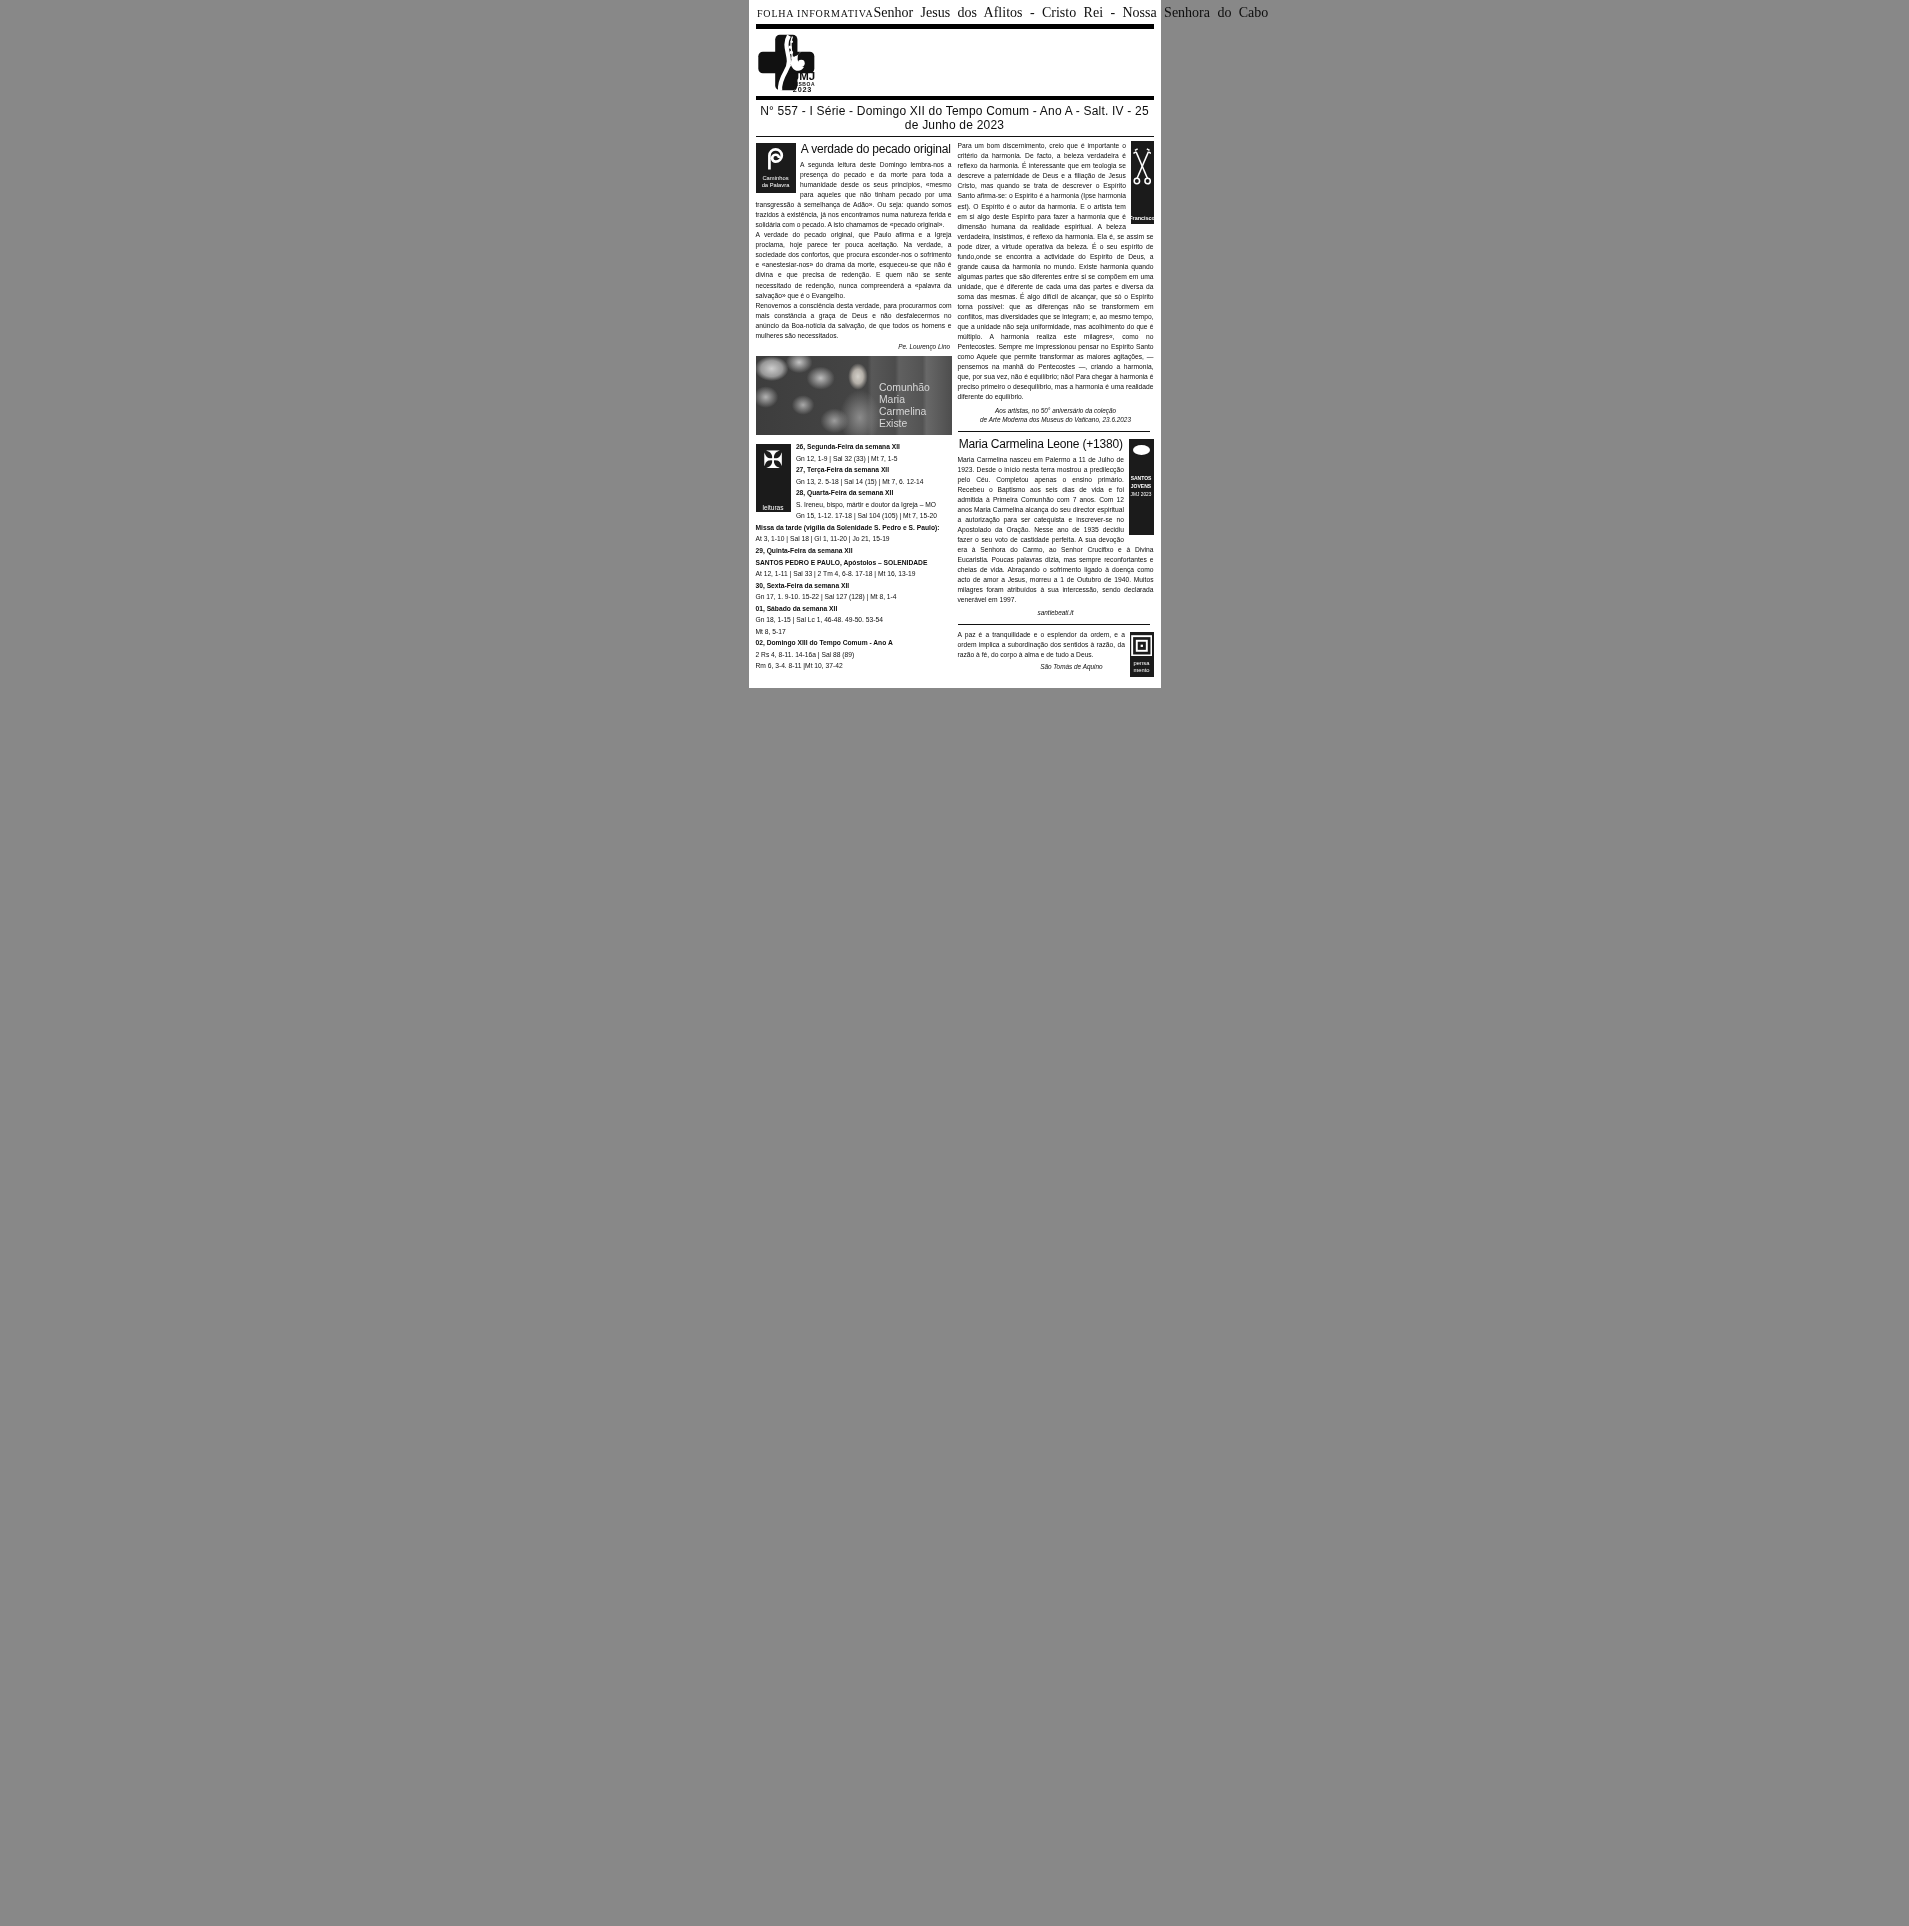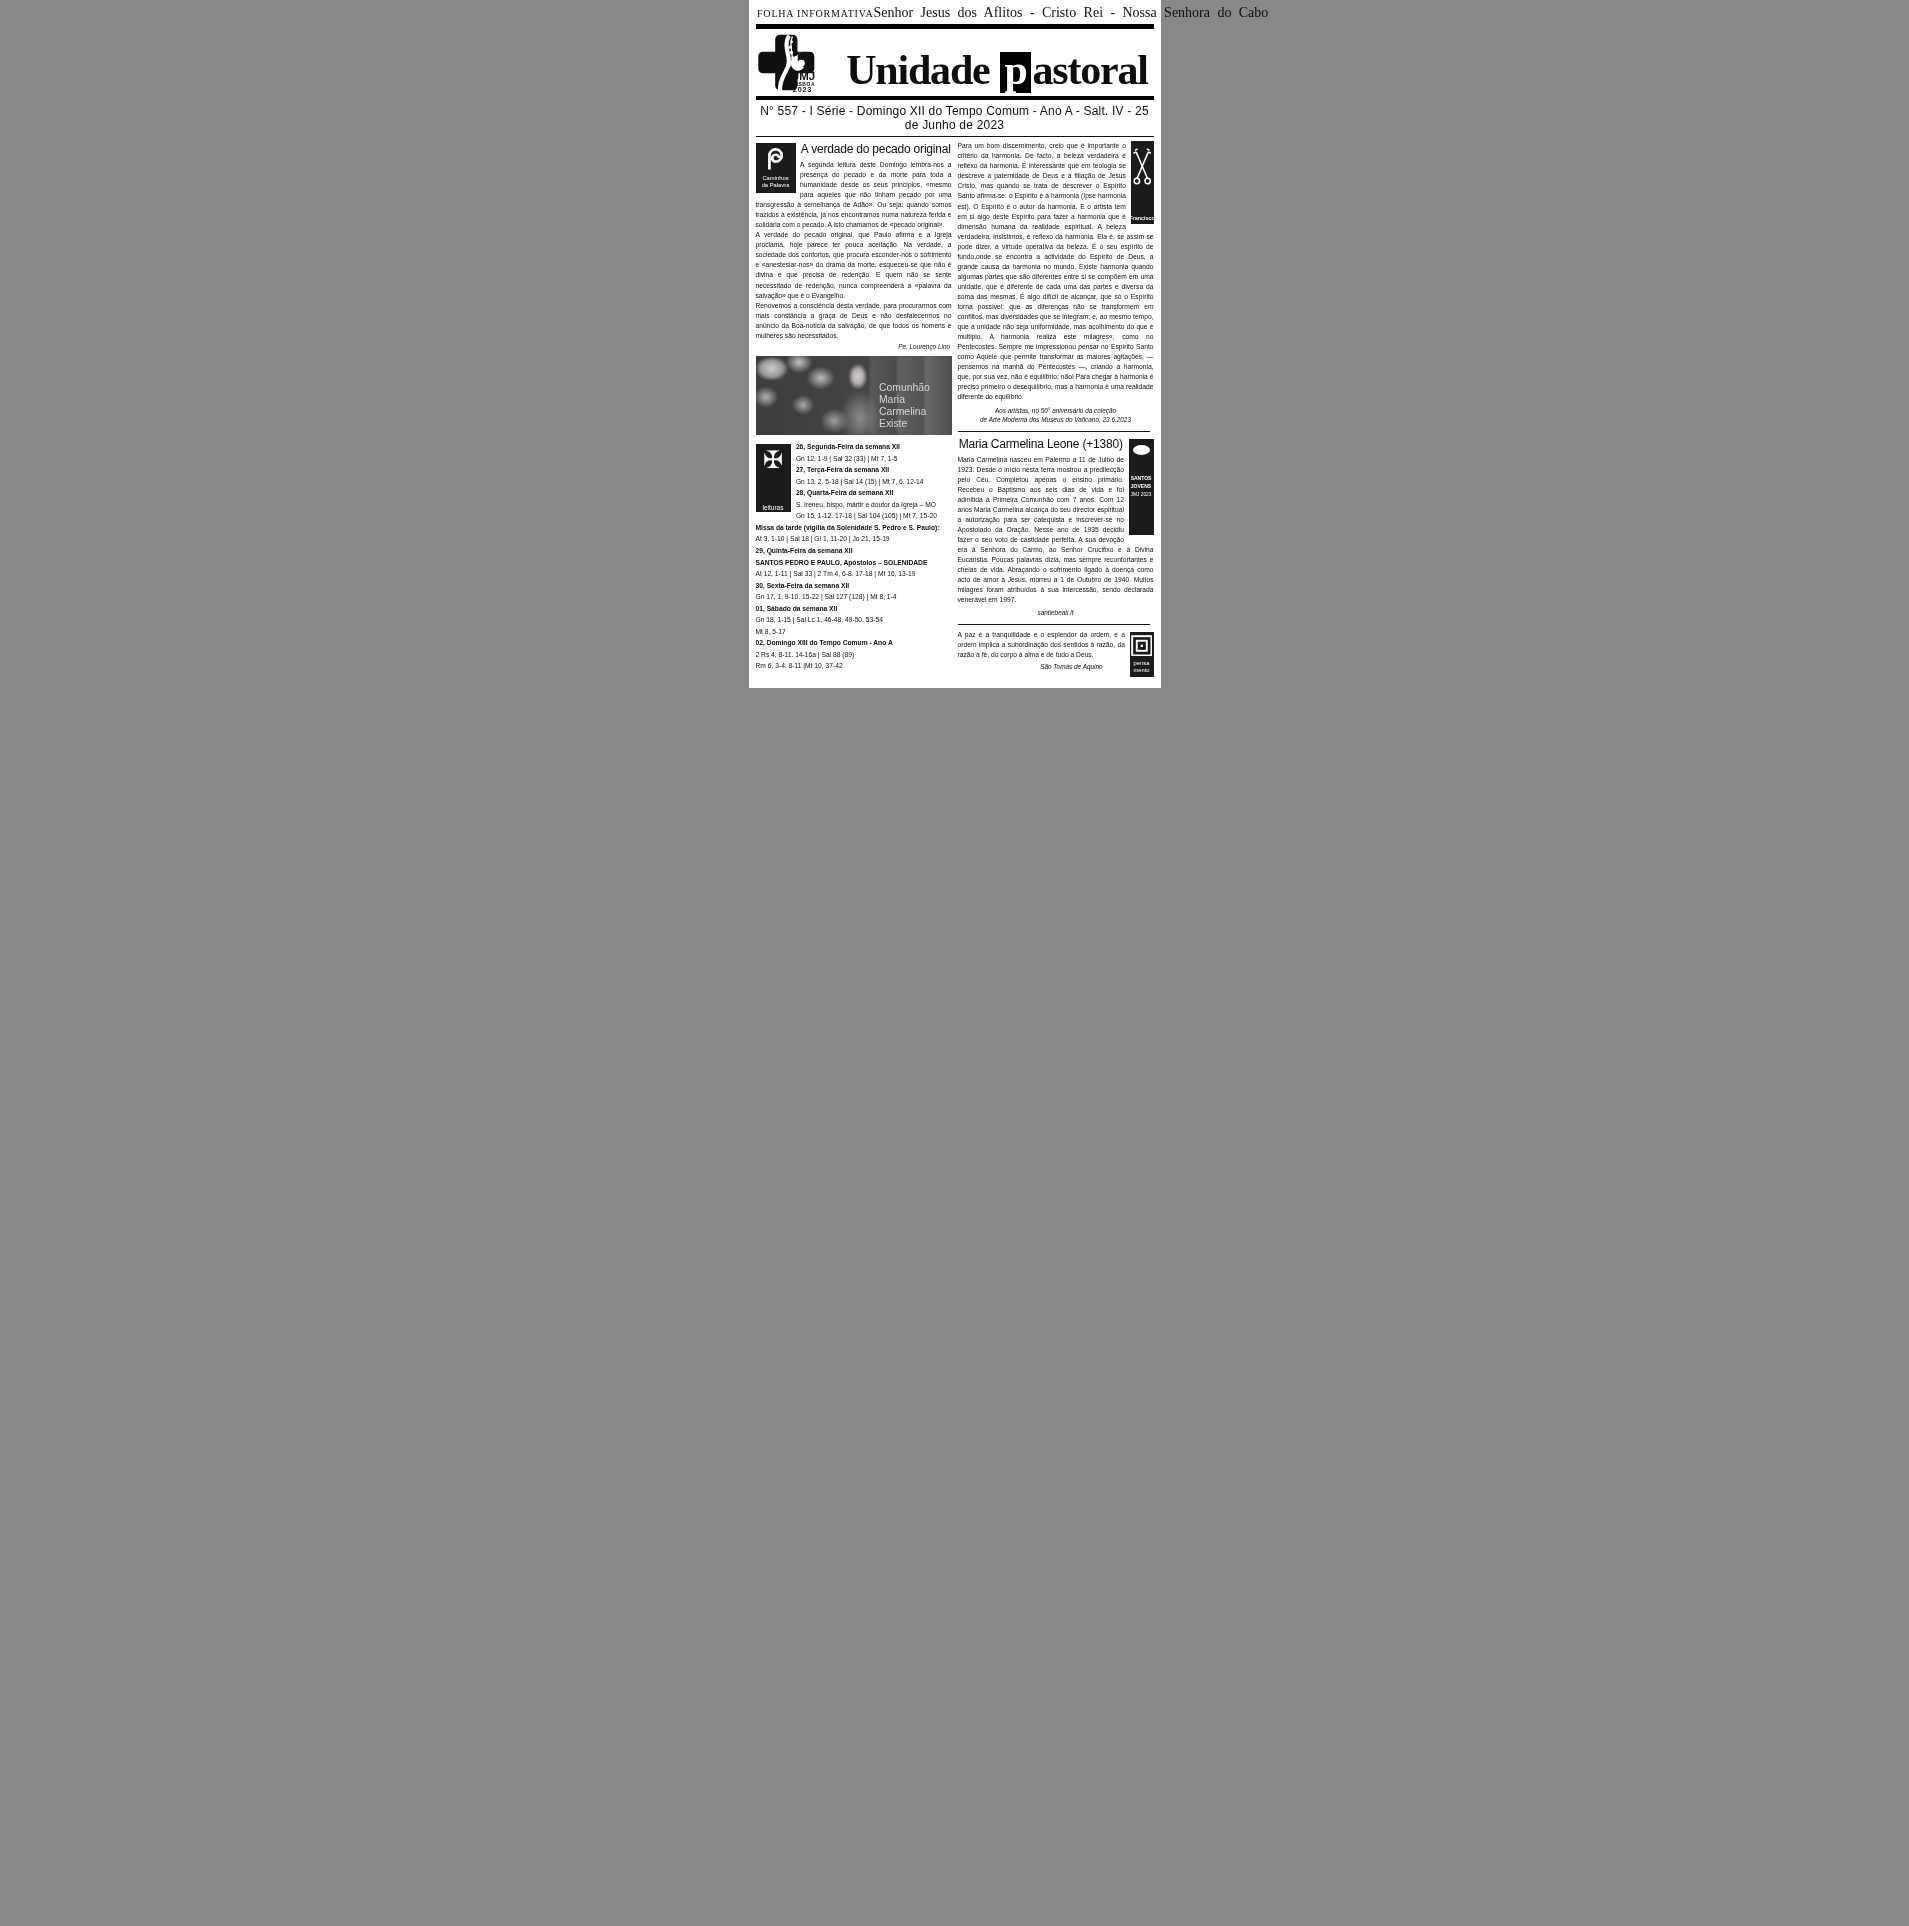--- a/index.html
+++ b/index.html
@@ -12,21 +12,21 @@
   
   .strip { display:flex; justify-content:space-between; align-items:baseline;
            font-family:"Liberation Serif", serif; padding:1.5px 1.5px 3.1px; }
   .strip-left { font-size:10px; letter-spacing:0.8px; font-weight:500; white-space:nowrap; }
   .strip-right { font-size:14px; word-spacing:3.9px; white-space:nowrap; }
   .bar  { height:5px; background:#000; }
   .bar2 { height:3.9px; background:#000; margin-top:1.5px; }
   .thin { border:none; border-top:1.2px solid #111; margin:0; }
 
   
-  .masthead { display:flex; align-items:flex-end; gap:19px; padding:3.1px 0 2.3px; }
+  .masthead { display:flex; align-items:center; gap:19px; padding:3.1px 0 2.3px; }
   .jmj-logo { flex:0 0 auto; }
   .title { font-family:"Liberation Serif", serif; font-weight:bold; font-size:42px;
            line-height:0.95; letter-spacing:-1.2px; white-space:nowrap; flex:1; text-align:center; }
   .title .pbox { display:inline-block; background:#000; color:#fff; padding:0.8px 4.6px 3.9px;
                  line-height:0.85; margin:0 1.2px; }
   .issue { text-align:center; font-size:12px; padding:3.5px 0 3.9px; letter-spacing:0.2px; }
 
   
   .cols { display:flex; gap:6px; margin-top:4.6px; }
   .col { flex:1 1 0; min-width:0; }
@@ -113,21 +113,20 @@
         <circle cx="92" cy="50" r="4.5" fill="#fff"></circle>
           <circle cx="96" cy="64" r="4" fill="#fff"></circle>
         <circle cx="92" cy="78" r="3.5" fill="#fff"></circle>
         <path d="M107,58 a18,20 0 1,0 18,30 a24,24 0 0,1 -4,-44 z" fill="#fff"></path>
         <circle cx="118" cy="78" r="9" fill="#fff"></circle>
         <text x="96" y="122" font-family="Liberation Sans, sans-serif" font-size="30" font-weight="bold" fill="#111">JMJ</text>
         <text x="96" y="137" font-family="Liberation Sans, sans-serif" font-size="13" font-weight="bold" letter-spacing="1.5" fill="#111">LISBOA</text>
         <text x="96" y="152" font-family="Liberation Sans, sans-serif" font-size="19" font-weight="bold" letter-spacing="2" fill="#111">2023</text>
       </svg>
     </div>
-    <div class="title"><span>Unidade</span> <span class="pbox">p</span><span>astoral</span></div>
   </div>
   <div class="bar2"></div>
 
   <div class="issue">N° 557 - I Série - Domingo XII do Tempo Comum - Ano A - Salt. IV - 25 de Junho de 2023</div>
   <hr class="thin">
 
   <div class="cols">
 
     <div class="col">
 

